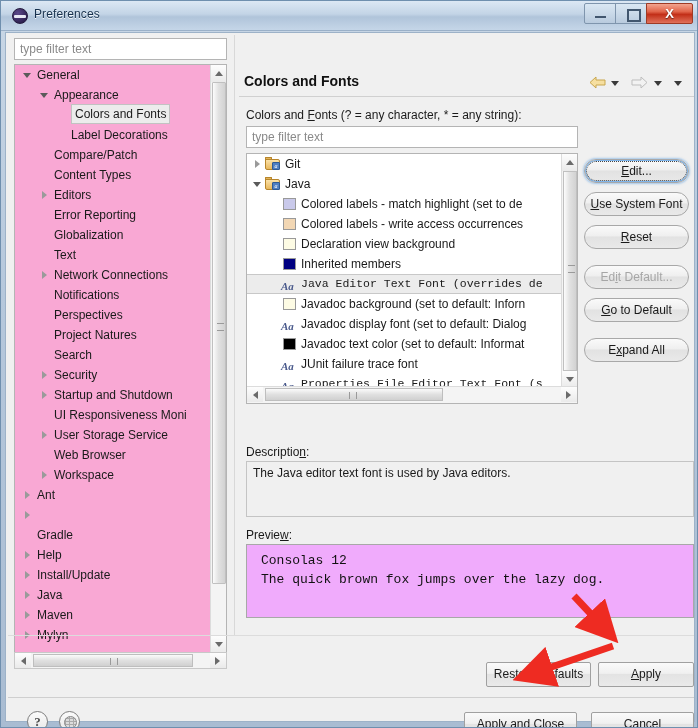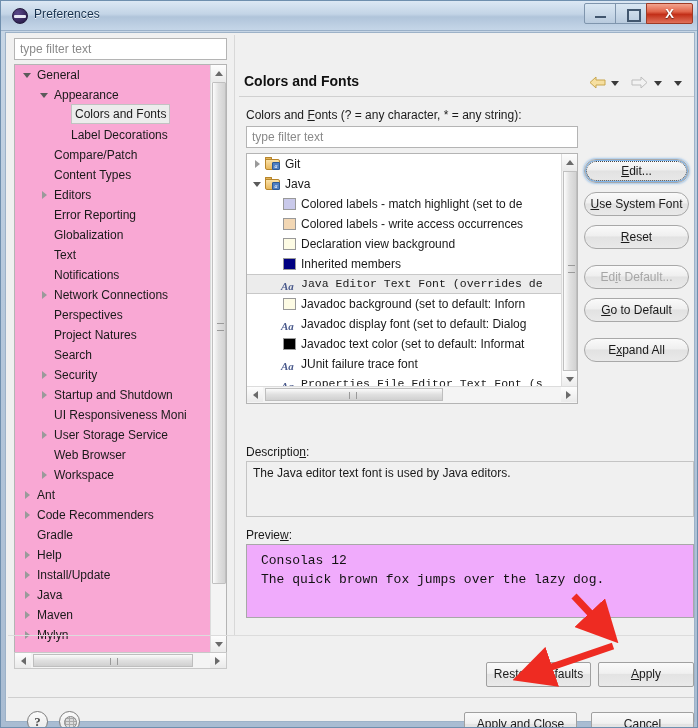--- a/index.html
+++ b/index.html
@@ -404,27 +404,27 @@
           <div class="tnode">
             <span class="lbl" style="left: 39px;">Error Reporting</span>
           </div>
           <div class="tnode">
             <span class="lbl" style="left: 39px;">Globalization</span>
           </div>
           <div class="tnode">
             <span class="lbl" style="left: 39px;">Text</span>
           </div>
           <div class="tnode">
-            <span class="lbl" style="left: 39px;">Notifications</span>
-          </div>
-          <div class="tnode">
             <span class="arrow collapsed" style="left: 25px;"></span>
             <span class="lbl" style="left: 39px;">Network Connections</span>
           </div>
           <div class="tnode">
+            <span class="lbl" style="left: 39px;">Notifications</span>
+          </div>
+          <div class="tnode">
             <span class="lbl" style="left: 39px;">Perspectives</span>
           </div>
           <div class="tnode">
             <span class="lbl" style="left: 39px;">Project Natures</span>
           </div>
           <div class="tnode">
             <span class="lbl" style="left: 39px;">Search</span>
           </div>
           <div class="tnode">
             <span class="arrow collapsed" style="left: 25px;"></span>
@@ -447,21 +447,20 @@
           <div class="tnode">
             <span class="arrow collapsed" style="left: 25px;"></span>
             <span class="lbl" style="left: 39px;">Workspace</span>
           </div>
           <div class="tnode">
             <span class="arrow collapsed" style="left: 8px;"></span>
             <span class="lbl" style="left: 22px;">Ant</span>
           </div>
           <div class="tnode">
             <span class="arrow collapsed" style="left: 8px;"></span>
-            <span class="lbl" style="left: 22px;">Code Recommenders</span>
           </div>
           <div class="tnode">
             <span class="lbl" style="left: 22px;">Gradle</span>
           </div>
           <div class="tnode">
             <span class="arrow collapsed" style="left: 8px;"></span>
             <span class="lbl" style="left: 22px;">Help</span>
           </div>
           <div class="tnode">
             <span class="arrow collapsed" style="left: 8px;"></span>

